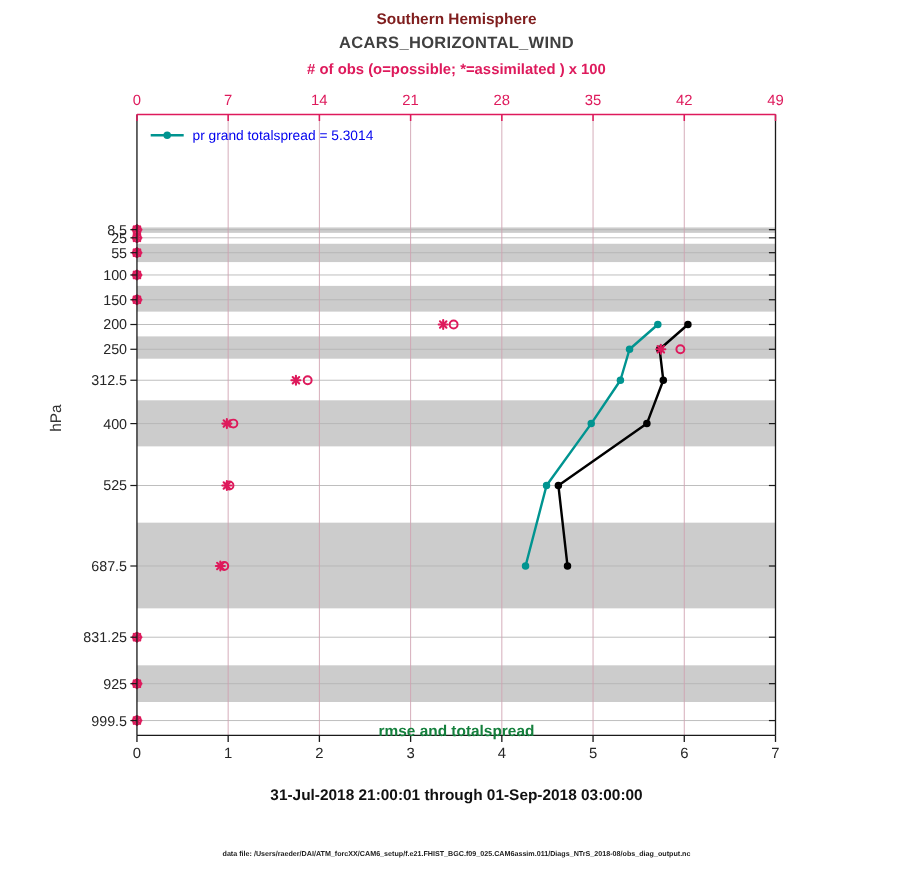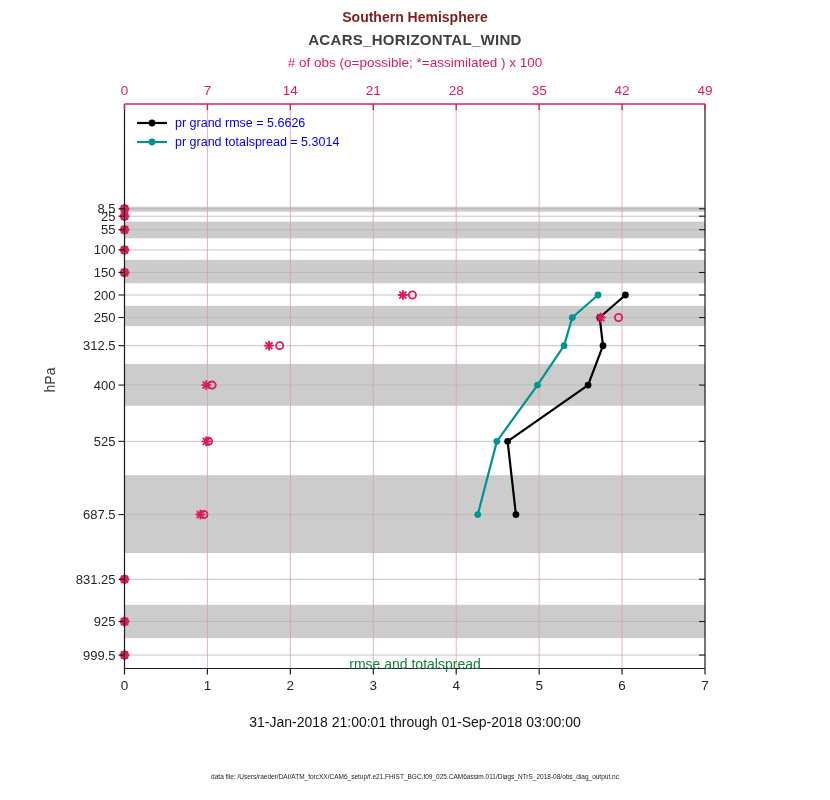--- a/index.html
+++ b/index.html
@@ -1,19 +1,19 @@
 <!DOCTYPE html>
 <html><head>
 <meta charset="utf-8">
 <style>
   html,body{margin:0;padding:0;background:#fff;}
   body{width:830px;height:800px;position:relative;overflow:hidden;
        font-family:"Liberation Sans", sans-serif;}
   .abs{position:absolute;}
-  .ctr{left:0;width:830px;text-align:center;}
+  .ctr{left:0;width:830px;text-align:center;font-weight:bold;}
   #title1{top:9px;font-size:14px;font-weight:bold;color:#7f1d1d;}
   #title2{top:31px;font-size:15px;font-weight:bold;color:#404040;letter-spacing:.3px;}
   #obsTitle{top:55px;font-size:13.5px;}
   #legend{left:136px;top:113px;}
   .legrow{display:flex;align-items:center;height:19px;}
   .legrow svg{display:block;}
   .legrow .lab{margin-left:7px;font-size:12.5px;color:#0000ee;white-space:nowrap;}
   #hpaLabel{left:30px;top:372px;width:40px;font-size:14px;color:#333;
             transform:rotate(-90deg);transform-origin:center;text-align:center;}
   #xTitle{top:656px;font-size:14px;color:#15803d;}
@@ -217,33 +217,24 @@
   </svg>
 
 <div class="abs ctr" id="title1">Southern Hemisphere</div>
 <div class="abs ctr" id="title2">ACARS_HORIZONTAL_WIND</div>
 <div class="abs ctr" id="obsTitle" style="color: rgb(222, 26, 92);"># of obs (o=possible; *=assimilated ) x 100</div>
 
 <div class="abs" id="legend">
   <div class="legrow">
     <span class="swatch">
         <svg width="32" height="10">
-          <line x1="1" y1="5" x2="31" y2="5" stroke="#000000" stroke-width="2.2"></line>
-          <circle cx="16" cy="5" r="3.4" fill="#000000"></circle>
-        </svg>
-      </span>
-    <span class="lab" style="color: rgb(0, 0, 238);">pr grand rmse = 5.6626</span>
-  </div>
-  <div class="legrow">
-    <span class="swatch">
-        <svg width="32" height="10">
           <line x1="1" y1="5" x2="31" y2="5" stroke="#009490" stroke-width="2.2"></line>
           <circle cx="16" cy="5" r="3.4" fill="#009490"></circle>
         </svg>
       </span>
     <span class="lab" style="color: rgb(0, 0, 238);">pr grand totalspread = 5.3014</span>
   </div>
 </div>
 
 <div class="abs" id="hpaLabel">hPa</div>
 <div class="abs ctr" id="xTitle">rmse and totalspread</div>
-<div class="abs ctr" id="dateRange">31-Jan-2018 21:00:01 through 01-Sep-2018 03:00:00</div>
+<div class="abs ctr" id="dateRange">31-Jul-2018 21:00:01 through 01-Sep-2018 03:00:00</div>
 <div class="abs ctr" id="dataFile">data file: /Users/raeder/DAI/ATM_forcXX/CAM6_setup/f.e21.FHIST_BGC.f09_025.CAM6assim.011/Diags_NTrS_2018-08/obs_diag_output.nc</div>
 
 </body></html>

